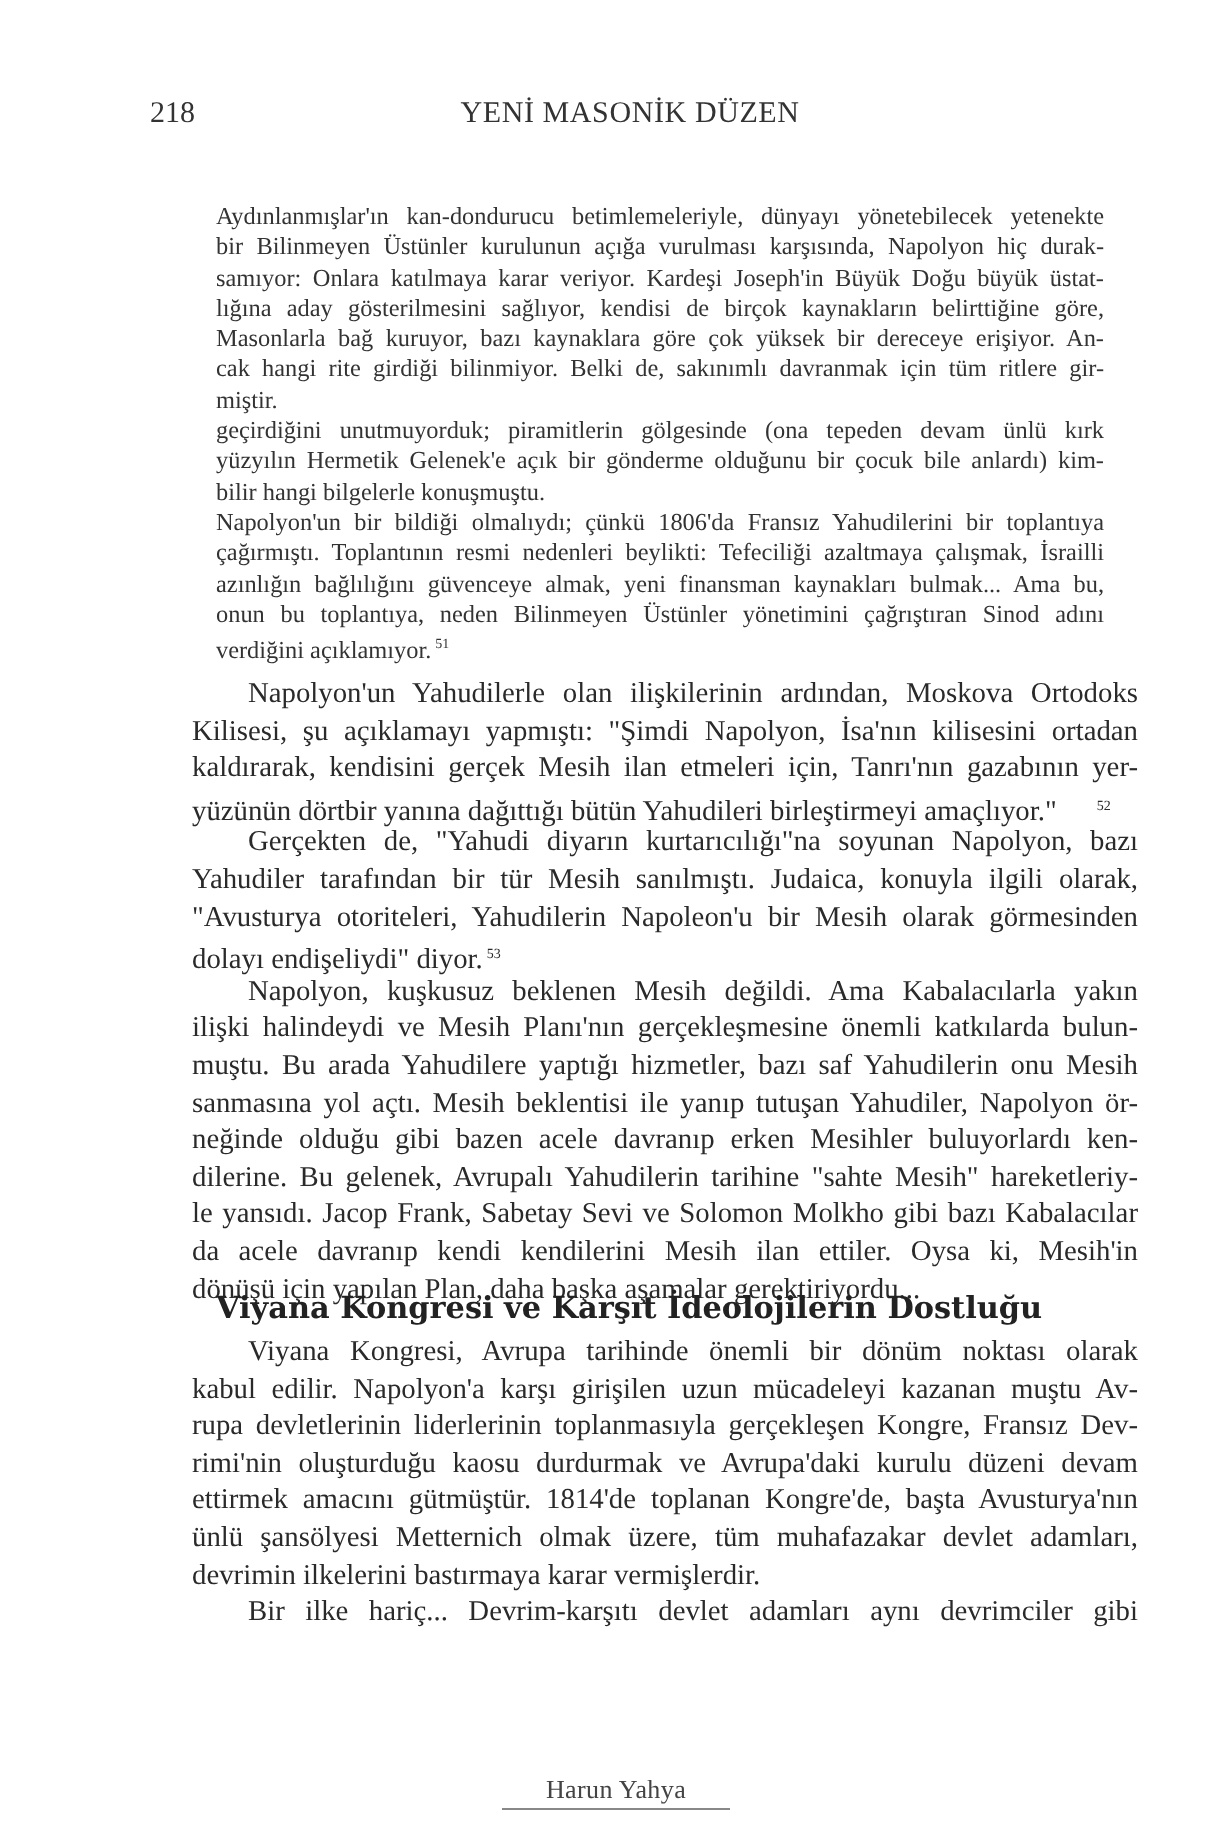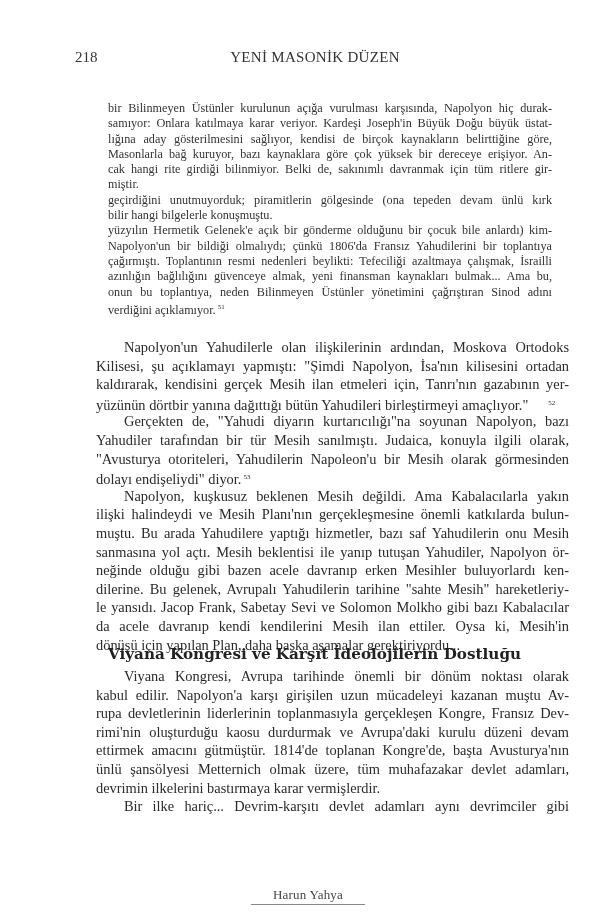--- a/index.html
+++ b/index.html
@@ -114,29 +114,30 @@
 <body>
 
 <div class="page">
 
   <div class="running-head">
     <span class="page-number">218</span>
     <span class="running-title">YENİ MASONİK DÜZEN</span>
   </div>
 
   <div class="quote-block">
+    <span class="line">Aydınlanmışlar'ın kan-dondurucu betimlemeleriyle, dünyayı yönetebilecek yetenekte</span>
     <span class="line">bir Bilinmeyen Üstünler kurulunun açığa vurulması karşısında, Napolyon hiç durak-</span>
     <span class="line">samıyor: Onlara katılmaya karar veriyor. Kardeşi Joseph'in Büyük Doğu büyük üstat-</span>
     <span class="line">lığına aday gösterilmesini sağlıyor, kendisi de birçok kaynakların belirttiğine göre,</span>
     <span class="line">Masonlarla bağ kuruyor, bazı kaynaklara göre çok yüksek bir dereceye erişiyor. An-</span>
     <span class="line">cak hangi rite girdiği bilinmiyor. Belki de, sakınımlı davranmak için tüm ritlere gir-</span>
     <span class="line last">miştir.</span>
     <span class="line">geçirdiğini unutmuyorduk; piramitlerin gölgesinde (ona tepeden devam ünlü kırk</span>
+    <span class="line">yüzyılın Hermetik Gelenek'e açık bir gönderme olduğunu bir çocuk bile anlardı) kim-</span>
     <span class="line last">bilir hangi bilgelerle konuşmuştu.</span>
-    <span class="line">yüzyılın Hermetik Gelenek'e açık bir gönderme olduğunu bir çocuk bile anlardı) kim-</span>
     <span class="line">Napolyon'un bir bildiği olmalıydı; çünkü 1806'da Fransız Yahudilerini bir toplantıya</span>
     <span class="line">çağırmıştı. Toplantının resmi nedenleri beylikti: Tefeciliği azaltmaya çalışmak, İsrailli</span>
     <span class="line">azınlığın bağlılığını güvenceye almak, yeni finansman kaynakları bulmak... Ama bu,</span>
     <span class="line">onun bu toplantıya, neden Bilinmeyen Üstünler yönetimini çağrıştıran Sinod adını</span>
     <span class="line last"><span>verdiğini açıklamıyor.</span><span class="sup">51</span></span>
   </div>
 
   <div class="body-text" style="top: 338px;">
     <span class="line indent">Napolyon'un Yahudilerle olan ilişkilerinin ardından, Moskova Ortodoks</span>
     <span class="line">Kilisesi, şu açıklamayı yapmıştı: "Şimdi Napolyon, İsa'nın kilisesini ortadan</span>

